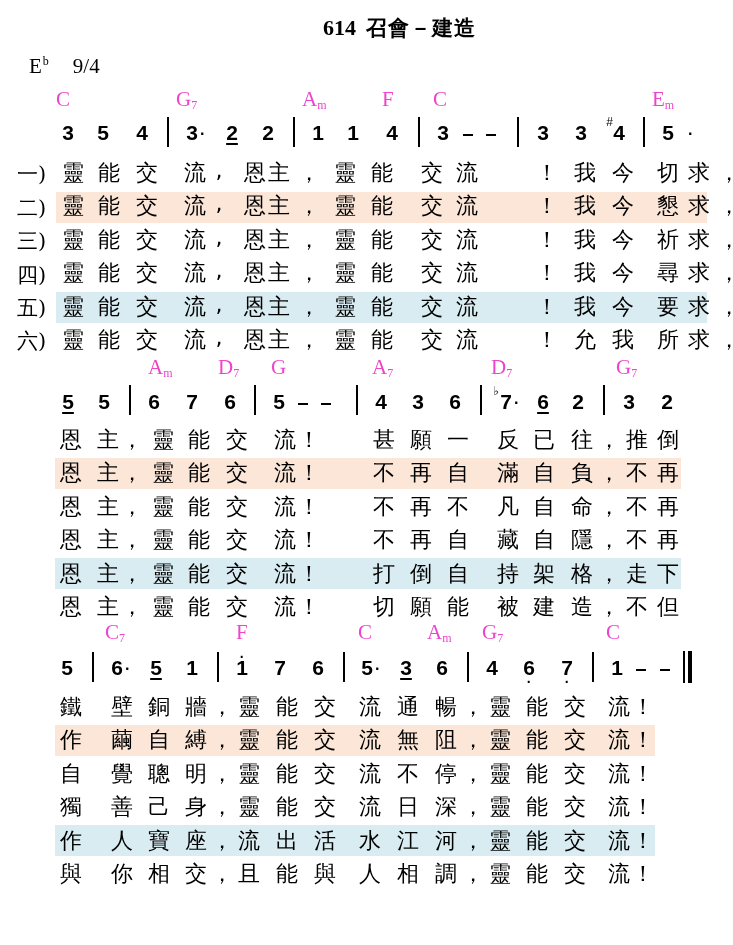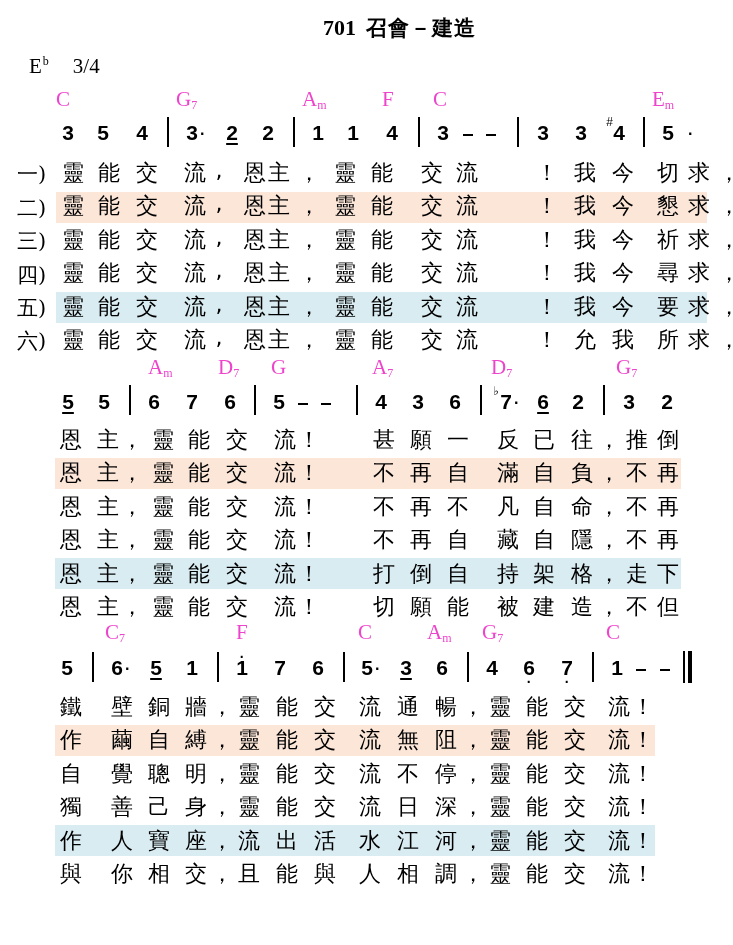--- a/index.html
+++ b/index.html
@@ -34,24 +34,24 @@
   .hl.blue { background:#d9ecf2; }
 
   .lyric { position:absolute; font-family:"DejaVu Sans", sans-serif; font-size:22px; letter-spacing:0; }
   .lyric span { position:absolute; top:0; transform:translateX(-50%); }
   .vnum { position:absolute; font-family:"DejaVu Serif", serif; font-size:21px; }
 </style>
 </head>
 <body>
 
 <div class="abs title">
-  <span class="num">701</span><span class="name">召會－建造</span>
+  <span class="num">614</span><span class="name">召會－建造</span>
 </div>
 <div class="abs key">
-  <span>E</span><sup>b</sup><span class="meter">3/4</span>
+  <span>E</span><sup>b</sup><span class="meter">9/4</span>
 </div>
 
 <div>
   <div>
     <div class="chord" style="left:56px;top:87px;"><span>C</span><sub></sub></div>
     <div class="chord" style="left:176px;top:87px;"><span>G</span><sub>7</sub></div>
     <div class="chord" style="left:302px;top:87px;"><span>A</span><sub>m</sub></div>
     <div class="chord" style="left:382px;top:87px;"><span>F</span><sub></sub></div>
     <div class="chord" style="left:433px;top:87px;"><span>C</span><sub></sub></div>
     <div class="chord" style="left:652px;top:87px;"><span>E</span><sub>m</sub></div>

